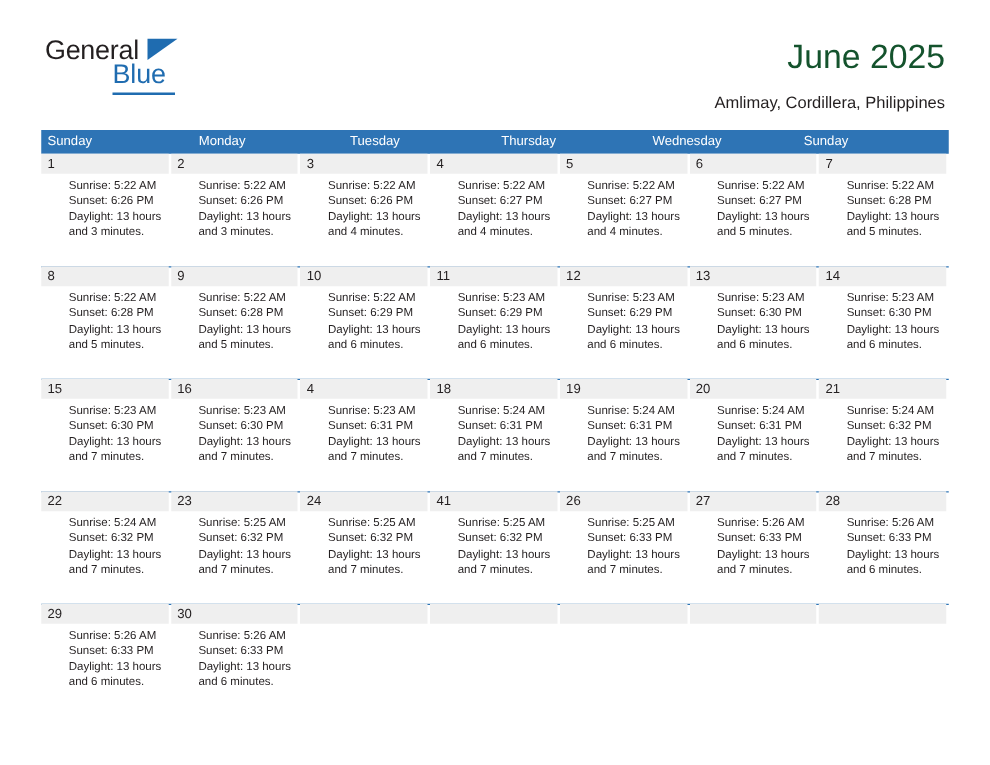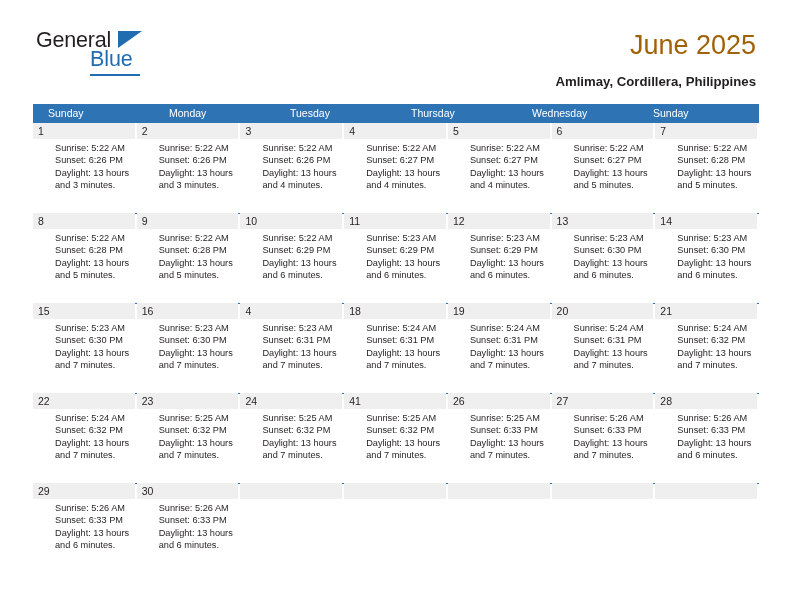--- a/index.html
+++ b/index.html
@@ -74,31 +74,31 @@
     width: 50px;
     height: 2px;
     background: #1f6cb0;
   }
 
   .title {
     position: absolute;
     right: 36px;
     top: 31px;
     font-size: 27px;
-    color: #a16207;
+    color: #14532d;
     text-align: right;
     line-height: 1.1;
     white-space: nowrap;
   }
   .subtitle {
     position: absolute;
     right: 36px;
     top: 75px;
     font-size: 13.2px;
-    font-weight: bold;
+    font-weight: normal;
     color: #231f20;
     text-align: center;
     line-height: 1.1;
     white-space: nowrap;
   }
 
   
   .calendar {
     position: absolute;
     left: 33px;
@@ -110,21 +110,21 @@
     display: flex;
     width: 726px;
     height: 19px;
     background: #2e74b5;
   }
   .weekday {
     flex: 1 1 0;
     color: #ffffff;
     font-size: 10.5px;
     line-height: 19px;
-    padding-left: 15px;
+    padding-left: 5px;
     white-space: nowrap;
     overflow: hidden;
   }
 
   .week-row {
     position: relative;
     width: 726px;
     height: 90px;
   }
   .week-row .cells {

